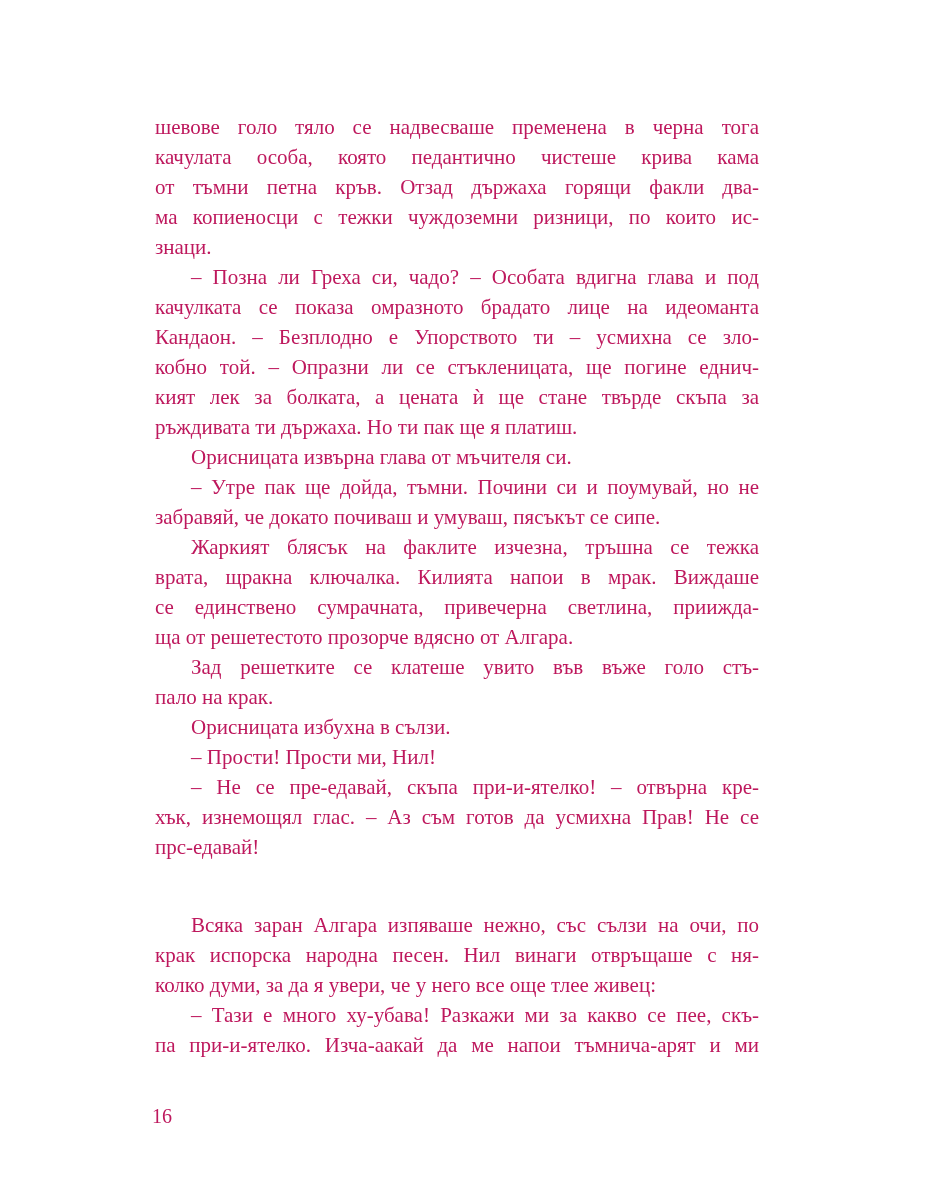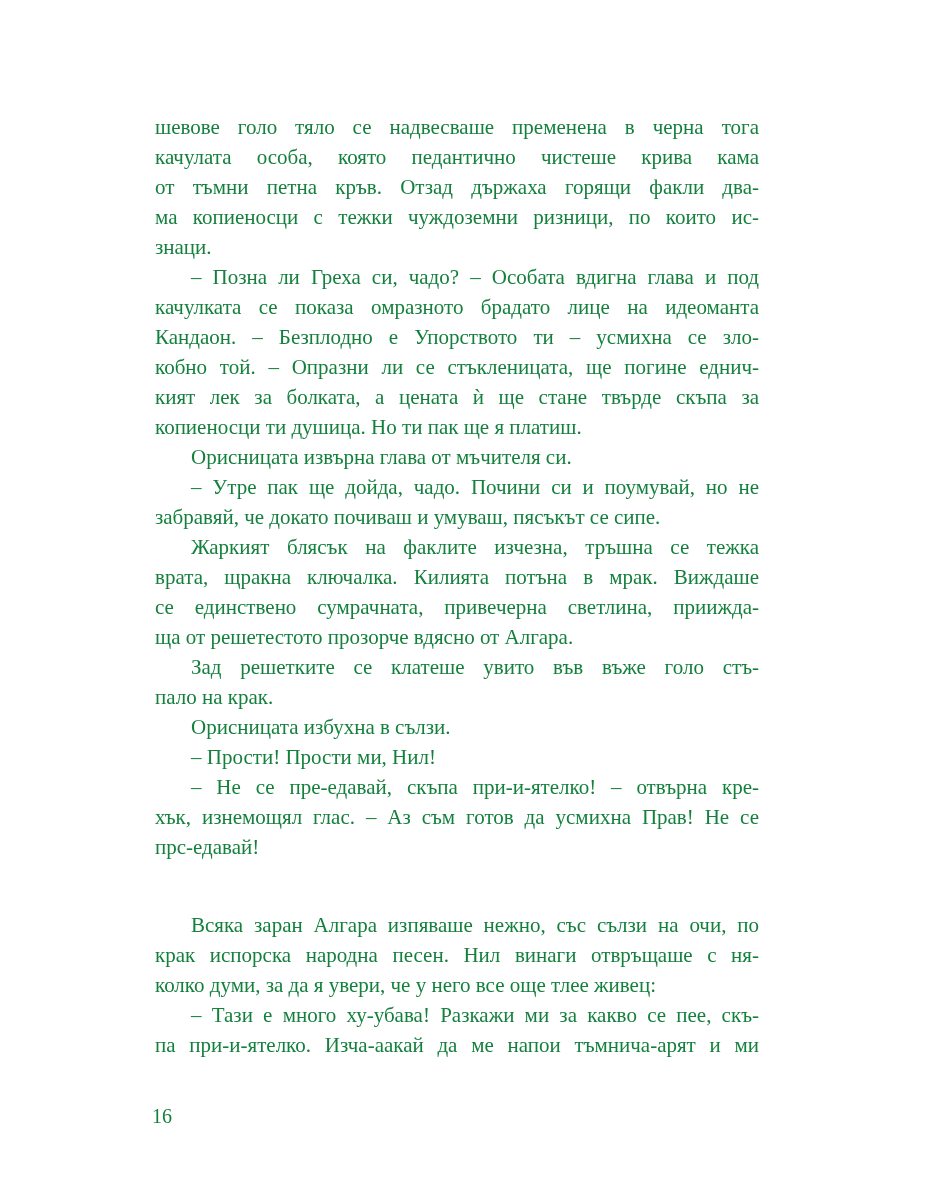--- a/index.html
+++ b/index.html
@@ -6,21 +6,21 @@
     margin: 0;
     padding: 0;
     background: #ffffff;
   }
   .page {
     position: relative;
     width: 927px;
     height: 1200px;
     background: #ffffff;
     font-family: "Liberation Serif", "DejaVu Serif", serif;
-    color: #15803d;
+    color: #be185d;
     overflow: hidden;
   }
   .text-block {
     position: absolute;
     left: 155px;
     top: 112px;
     width: 604px;
     font-size: 21px;
     line-height: 30px;
   }
@@ -60,32 +60,32 @@
         <div class="line">от тъмни петна кръв. Отзад държаха горящи факли два-</div>
         <div class="line">ма копиеносци с тежки чуждоземни ризници, по които ис-</div>
         <div class="line para-end">знаци.</div>
       </div>
       <div class="para">
         <div class="line indented">– Позна ли Греха си, чадо? – Особата вдигна глава и под</div>
         <div class="line">качулката се показа омразното брадато лице на идеоманта</div>
         <div class="line">Кандаон. – Безплодно е Упорството ти – усмихна се зло-</div>
         <div class="line">кобно той. – Опразни ли се стъкленицата, ще погине еднич-</div>
         <div class="line">кият лек за болката, а цената ѝ ще стане твърде скъпа за</div>
-        <div class="line para-end">копиеносци ти душица. Но ти пак ще я платиш.</div>
+        <div class="line para-end">ръждивата ти държаха. Но ти пак ще я платиш.</div>
       </div>
       <div class="para">
         <div class="line indented para-end">Орисницата извърна глава от мъчителя си.</div>
       </div>
       <div class="para">
-        <div class="line indented">– Утре пак ще дойда, чадо. Почини си и поумувай, но не</div>
+        <div class="line indented">– Утре пак ще дойда, тъмни. Почини си и поумувай, но не</div>
         <div class="line para-end">забравяй, че докато почиваш и умуваш, пясъкът се сипе.</div>
       </div>
       <div class="para">
         <div class="line indented">Жаркият блясък на факлите изчезна, тръшна се тежка</div>
-        <div class="line">врата, щракна ключалка. Килията потъна в мрак. Виждаше</div>
+        <div class="line">врата, щракна ключалка. Килията напои в мрак. Виждаше</div>
         <div class="line">се единствено сумрачната, привечерна светлина, приижда-</div>
         <div class="line para-end">ща от решетестото прозорче вдясно от Алгара.</div>
       </div>
       <div class="para">
         <div class="line indented">Зад решетките се клатеше увито във въже голо стъ-</div>
         <div class="line para-end">пало на крак.</div>
       </div>
       <div class="para">
         <div class="line indented para-end">Орисницата избухна в сълзи.</div>
       </div>

